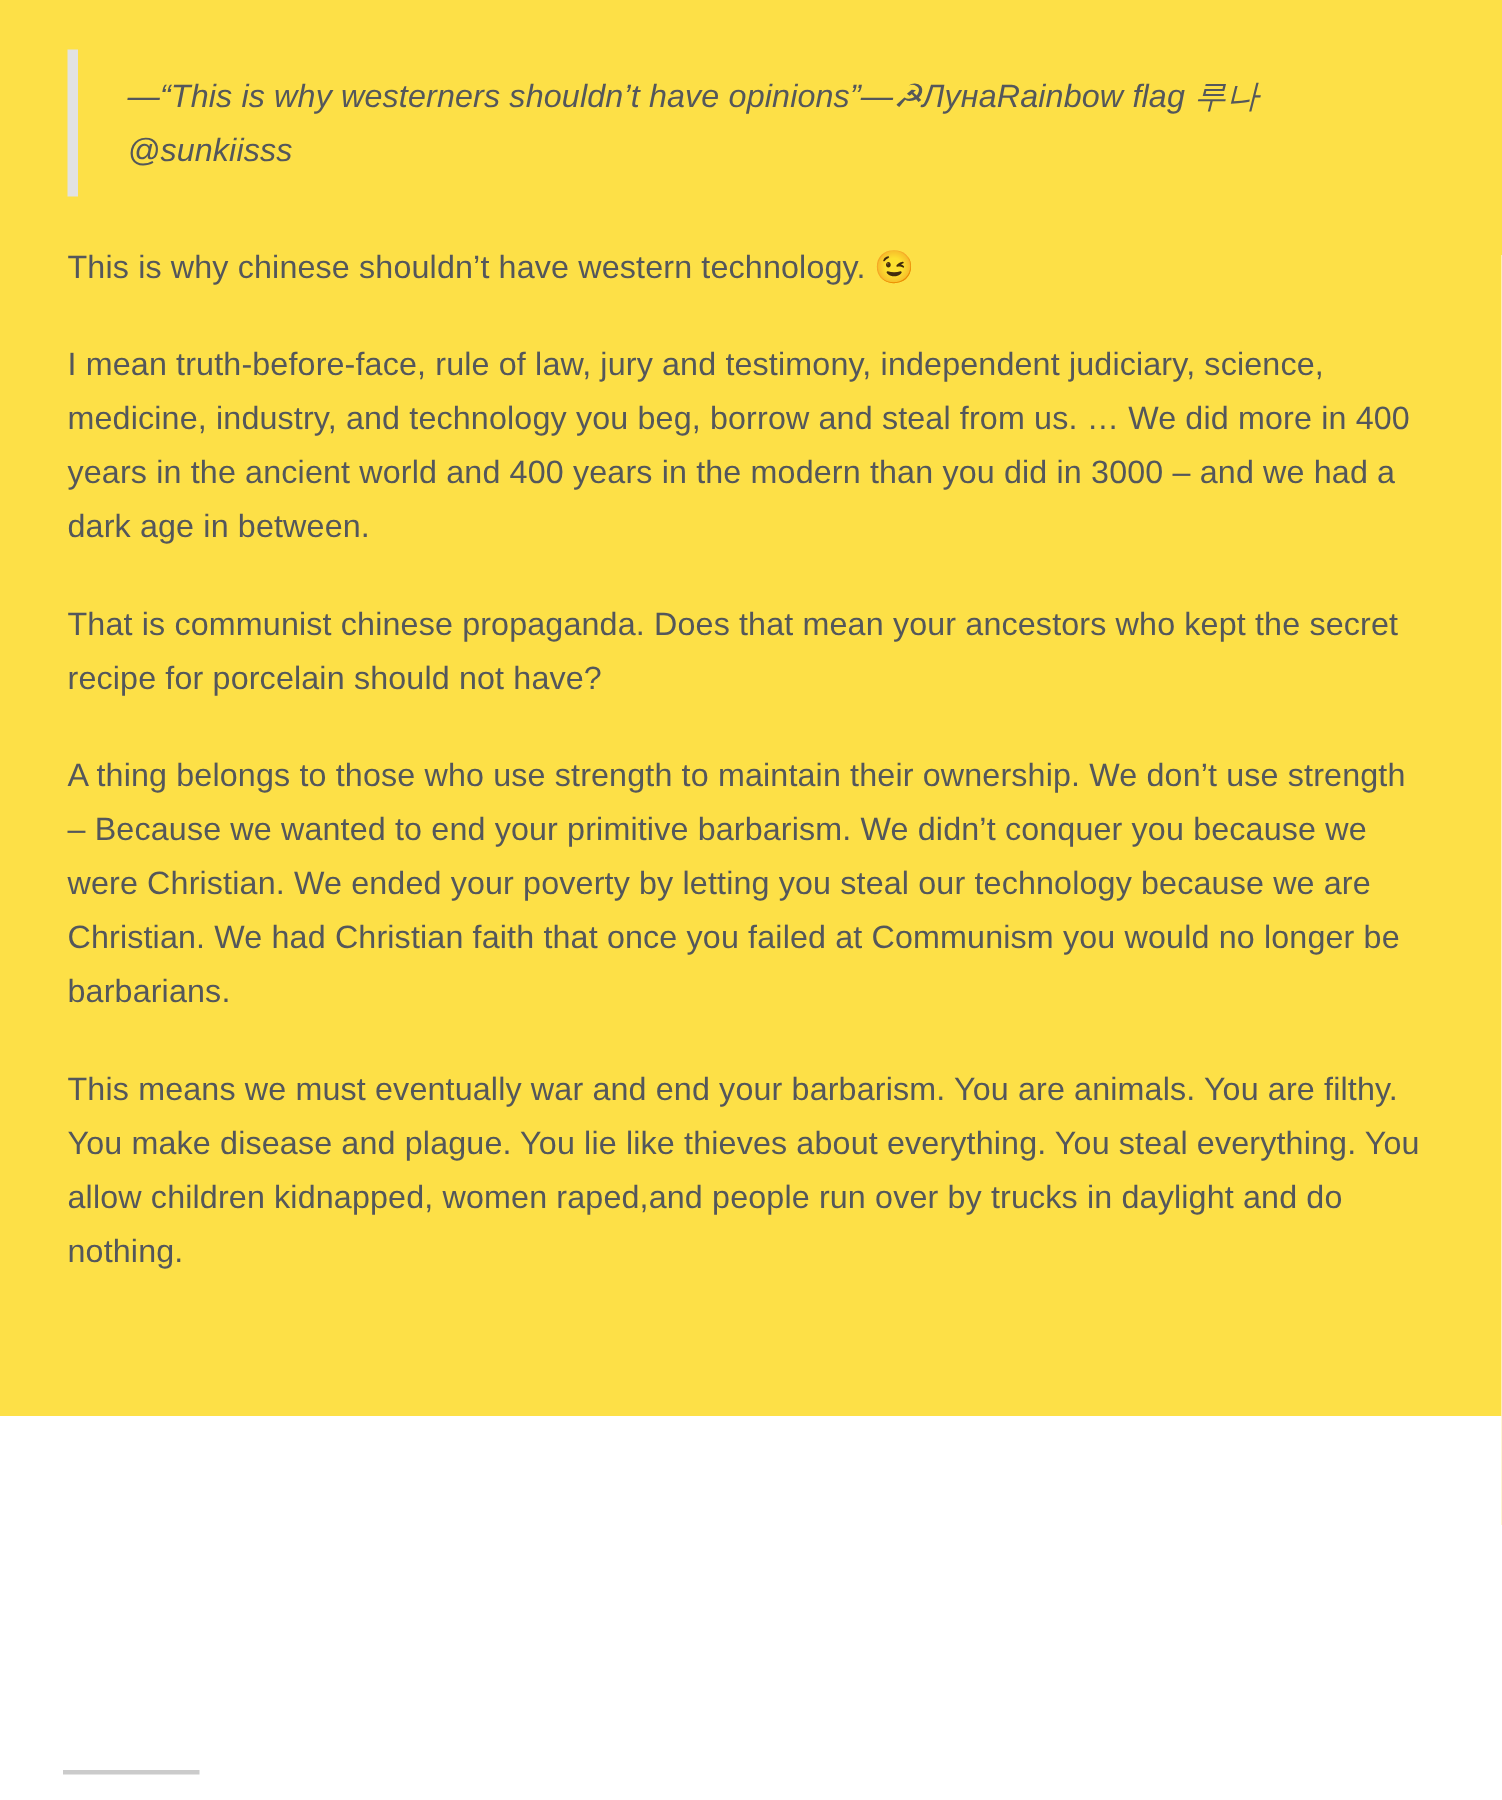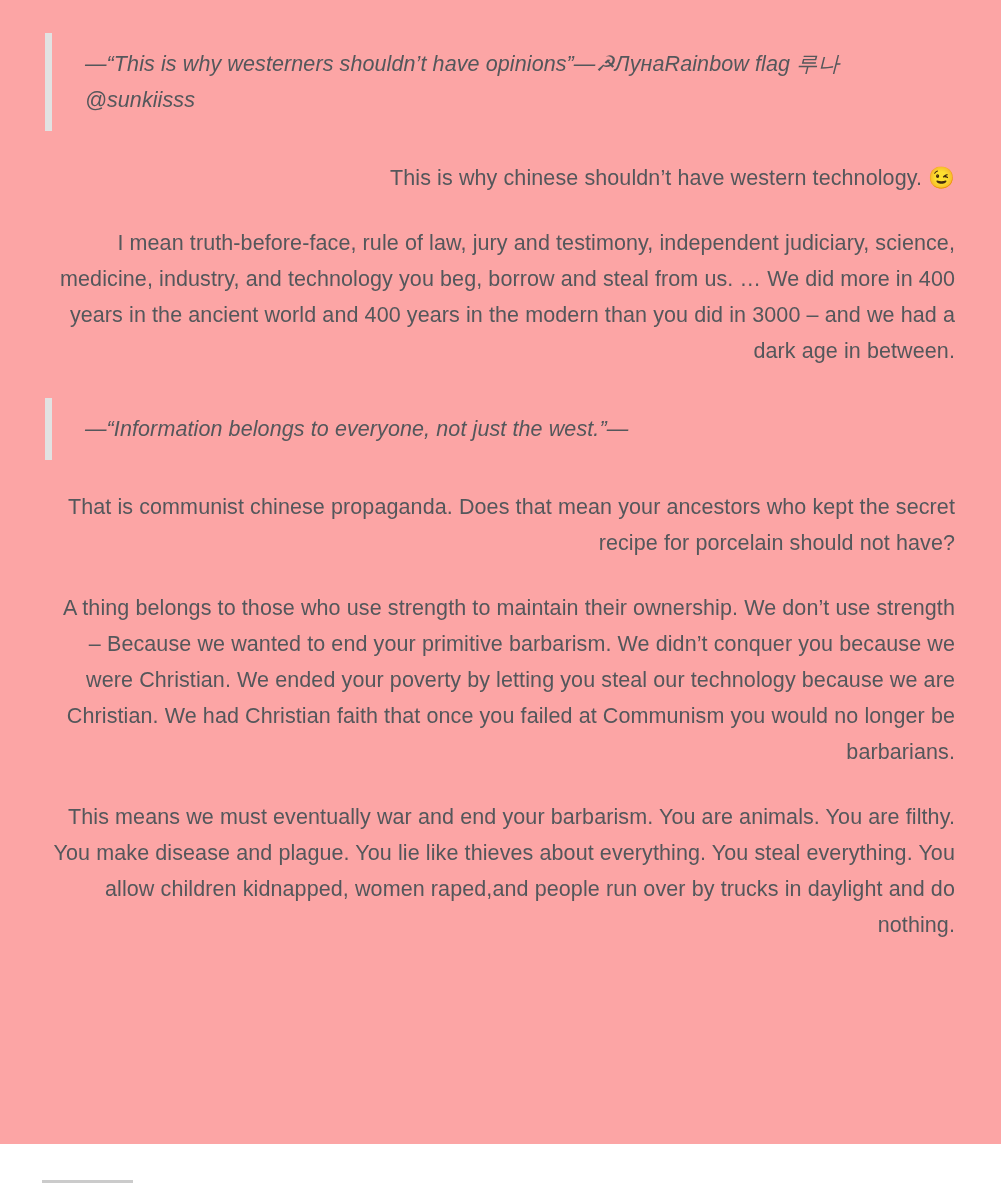--- a/index.html
+++ b/index.html
@@ -11,32 +11,31 @@
   body {
     width: 1001px;
     height: 1200px;
     overflow: hidden;
     font-family: "Liberation Sans", sans-serif;
     color: #54575b;
   }
   .page {
     position: relative;
     width: 1001px;
-    height: 1144px;
+    height: 944px;
     padding: 33px 46px 0 45px;
-    background: #fca5a5;
+    background: #fde047;
   }
   .para {
     font-size: 21.5px;
     line-height: 36px;
     font-weight: 400;
     letter-spacing: 0.1px;
     margin: 16px 0 29px 0;
     color: #54575b;
-    text-align: right;
   }
   .quote {
     font-size: 21.5px;
     line-height: 36px;
     font-style: italic;
     font-weight: 400;
     letter-spacing: 0.1px;
     margin: 0 0 29px 0;
     padding: 13px 40px 13px 33px;
     border-left: 7px solid #e2e2e2;
@@ -56,21 +55,20 @@
 
 <main class="page">
 
   <blockquote class="quote">—“This is why westerners shouldn’t have opinions”—☭ЛунаRainbow flag 루나 @sunkiisss</blockquote>
 
   <p class="para">This is why chinese shouldn’t have western technology. 😉</p>
 
 
   <p class="para">I mean truth-before-face, rule of law, jury and testimony, independent judiciary, science, medicine, industry, and technology you beg, borrow and steal from us. … We did more in 400 years in the ancient world and 400 years in the modern than you did in 3000 – and we had a dark age in between.</p>
 
-  <blockquote class="quote">—“Information belongs to everyone, not just the west.”—</blockquote>
 
   <p class="para">That is communist chinese propaganda. Does that mean your ancestors who kept the secret recipe for porcelain should not have?</p>
 
   <p class="para">A thing belongs to those who use strength to maintain their ownership. We don’t use strength – Because we wanted to end your primitive barbarism. We didn’t conquer you because we were Christian. We ended your poverty by letting you steal our technology because we are Christian. We had Christian faith that once you failed at Communism you would no longer be barbarians.</p>
 
 
   <p class="para">This means we must eventually war and end your barbarism. You are animals. You are filthy. You make disease and plague. You lie like thieves about everything. You steal everything. You allow children kidnapped, women raped,and people run over by trucks in daylight and do nothing.</p>
 
   <div class="truncated-line"></div>
 

